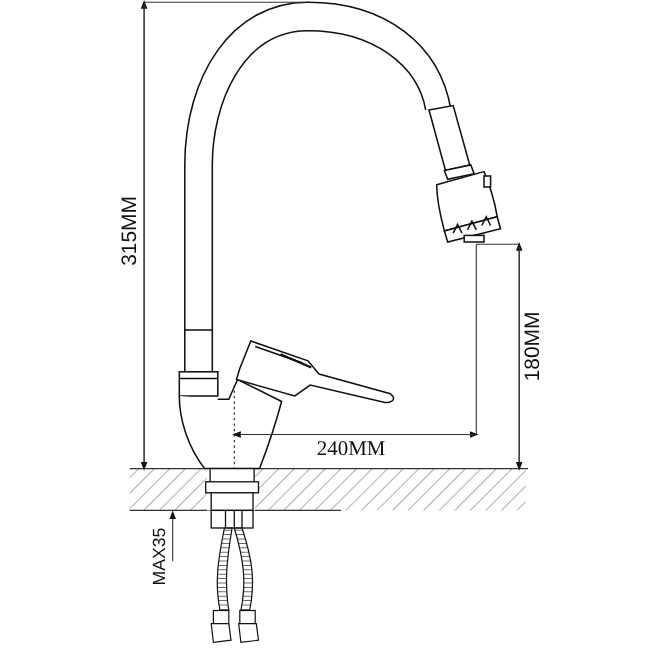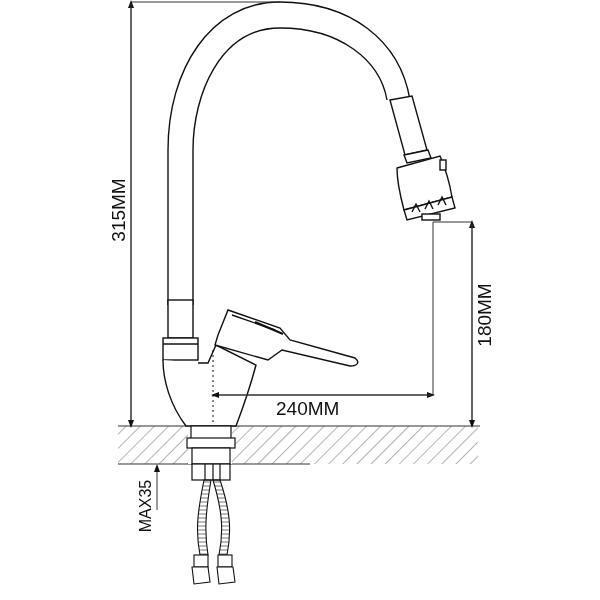--- a/index.html
+++ b/index.html
@@ -96,14 +96,14 @@
 
     <line x1="213" y1="395" x2="431" y2="395" marker-end="url(#arr)"></line>
     <line x1="431" y1="395" x2="215" y2="395" marker-end="url(#arr)"></line>
 
     <line x1="157" y1="510" x2="157" y2="468" marker-end="url(#arr)"></line>
   </g>
 </svg>
 
 <div class="lbl vert" style="left:70px; top:198px; width:100px; height:24px; font-size:19px; text-align:center;">315MM</div>
 <div class="lbl vert" style="left:436px; top:303px; width:100px; height:24px; font-size:19px; text-align:center;">180MM</div>
-<div class="lbl" style="left:276px; top:398px; font-size:19px;">240MM</div>
+<div class="lbl" style="left:288px; top:398px; font-size:19px;font-family:Liberation Serif, serif;">240MM</div>
 <div class="lbl vert" style="left:112px; top:496px; width:70px; height:20px; font-size:16px; text-align:center;">MAX35</div>
 
 </body></html>

